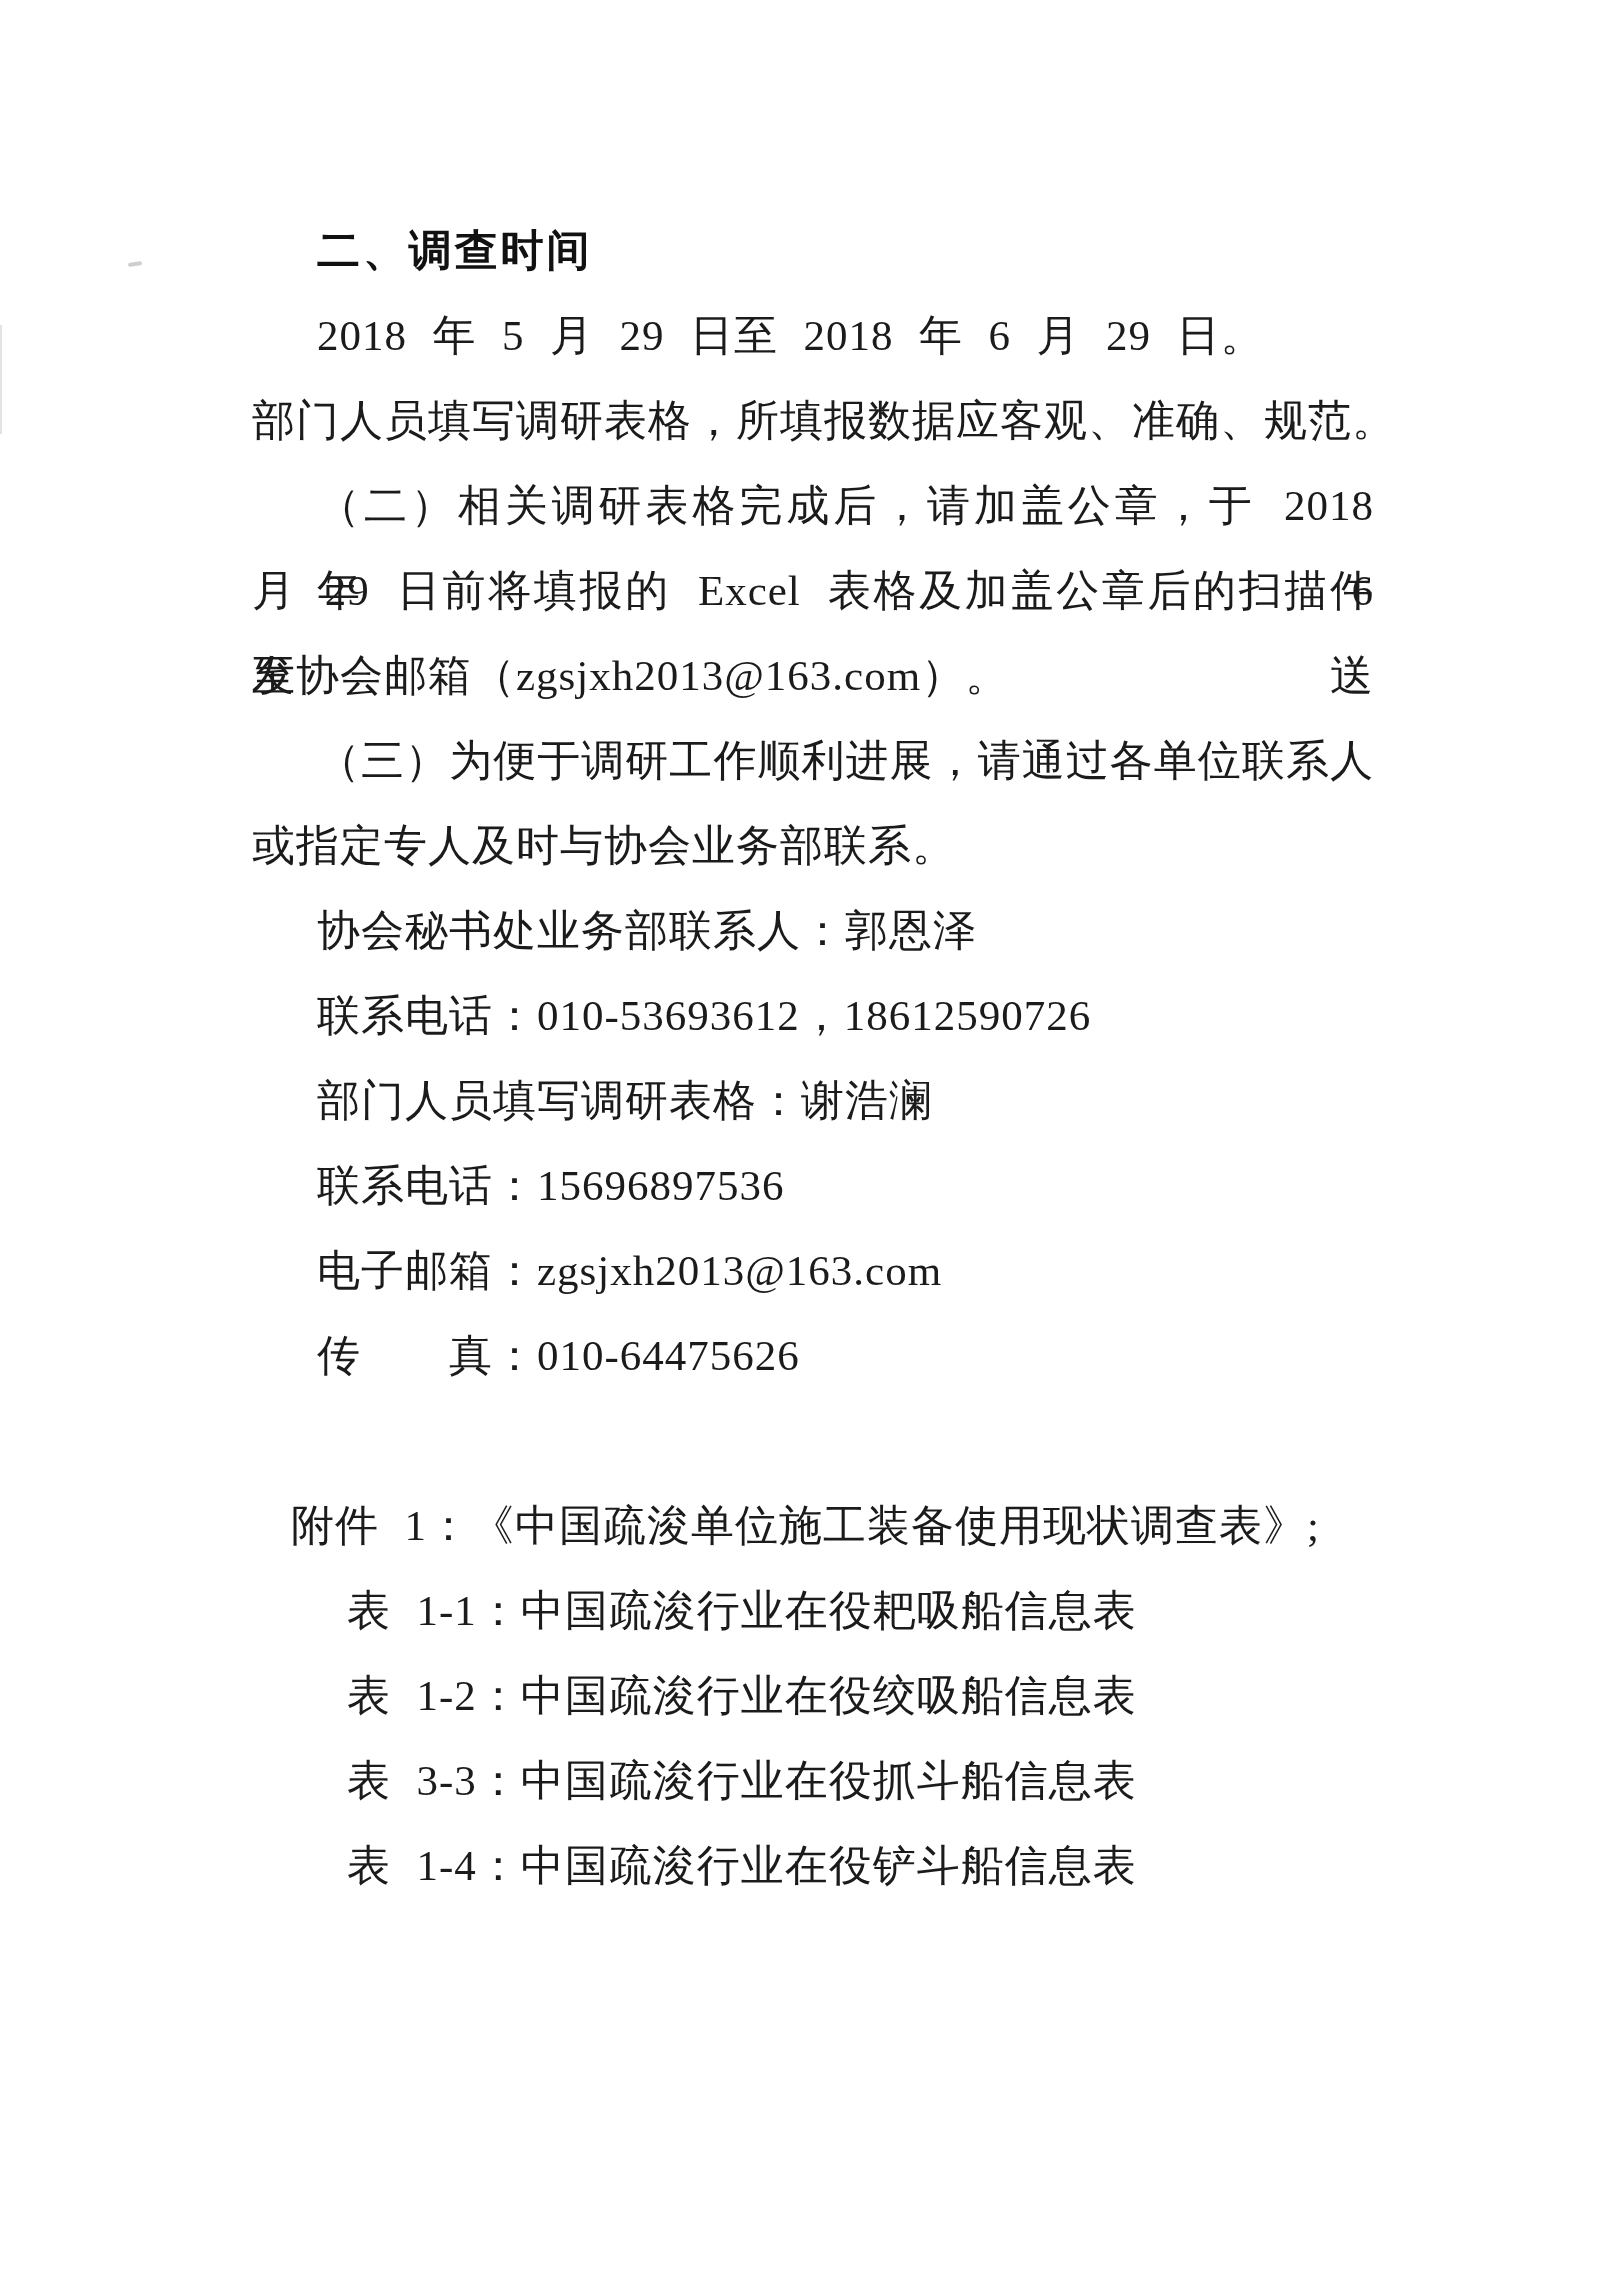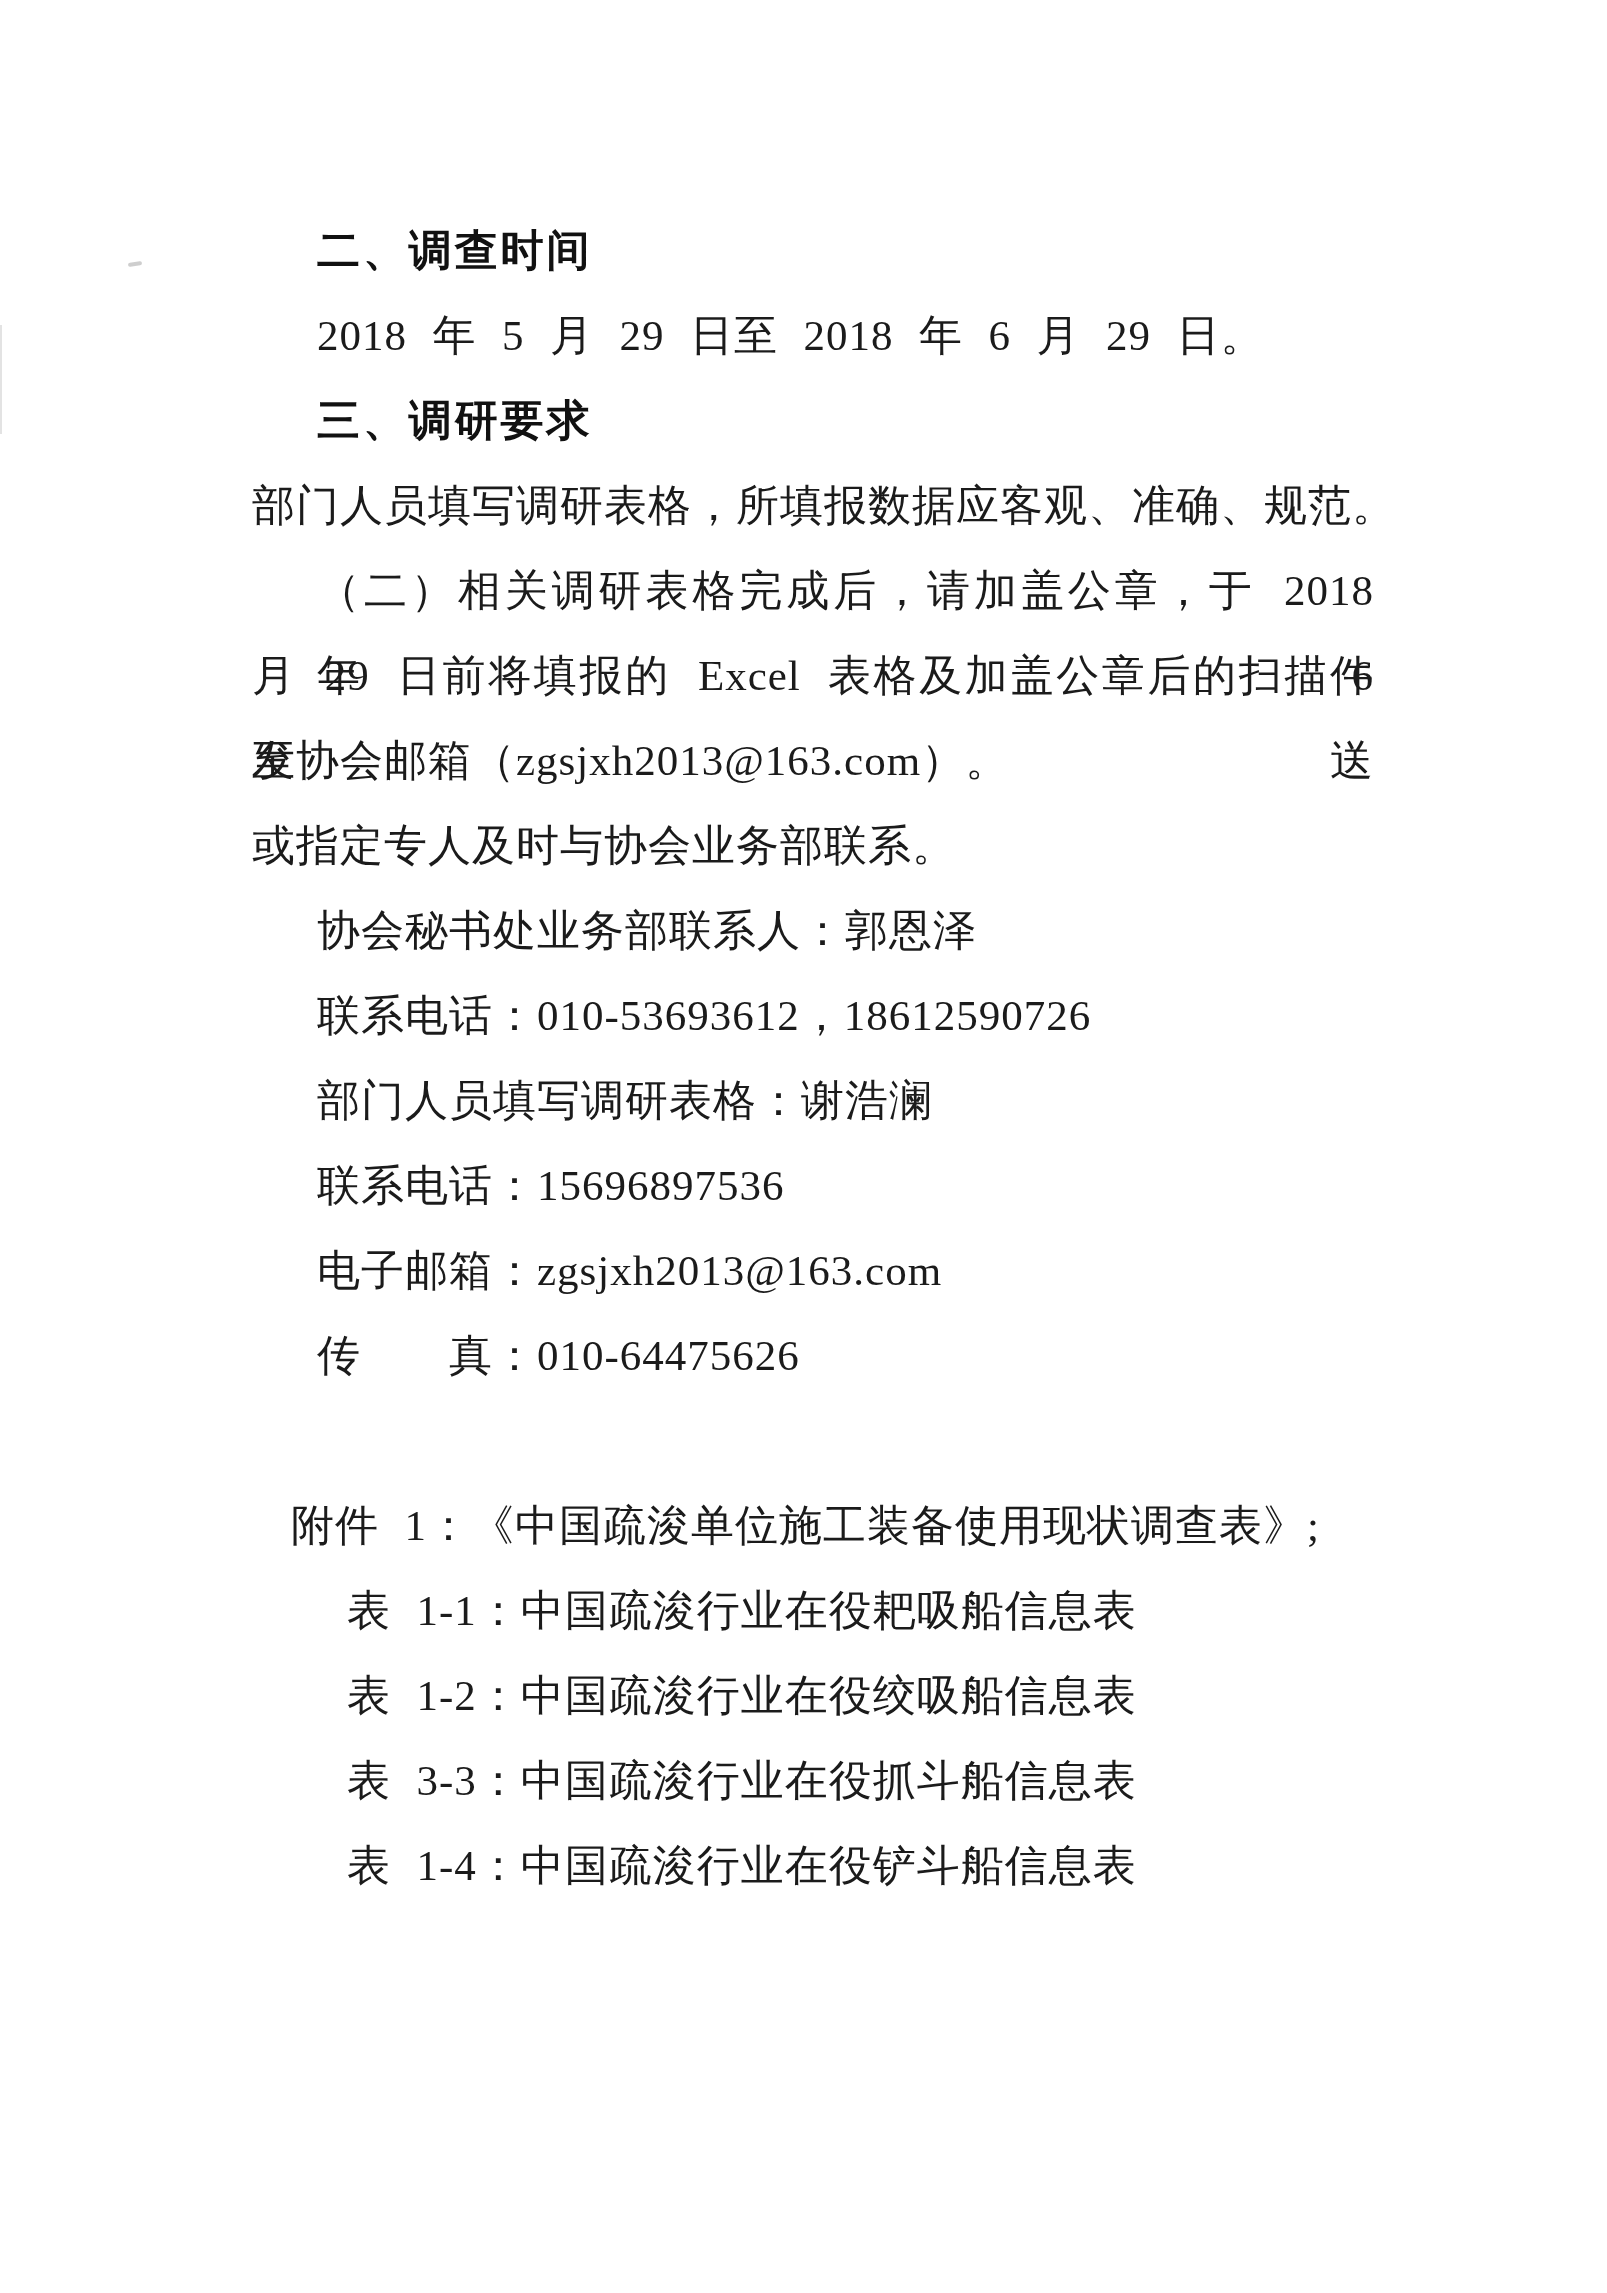--- a/index.html
+++ b/index.html
@@ -71,25 +71,25 @@
 </style>
 </head>
 <body>
 
 <div class="page" style="background: rgb(255, 255, 255);">
   <div class="artifact-dash"></div>
   <div class="artifact-edge"></div>
   <div class="text-block" id="text-block" style="color: rgb(27, 27, 27);">
       <div class="line indent-std heading" style="color: rgb(17, 17, 17);">二、调查时间</div>
       <div class="line indent-std">2018 年 5 月 29 日至 2018 年 6 月 29 日。</div>
-      <div class="line indent-std heading" style="color: rgb(17, 17, 17);">三、调研要求</div>
       <div class="line indent-none">部门人员填写调研表格，所填报数据应客观、准确、规范。</div>
       <div class="line indent-std justify">（二）相关调研表格完成后，请加盖公章，于 2018 年 6</div>
       <div class="line indent-none justify">月 29 日前将填报的 Excel 表格及加盖公章后的扫描件发送</div>
       <div class="line indent-none">至协会邮箱（zgsjxh2013@163.com）。</div>
+      <div class="line indent-std justify">（三）为便于调研工作顺利进展，请通过各单位联系人</div>
       <div class="line indent-none">或指定专人及时与协会业务部联系。</div>
       <div class="line indent-std">协会秘书处业务部联系人：郭恩泽</div>
       <div class="line indent-std">联系电话：010-53693612，18612590726</div>
       <div class="line indent-std">部门人员填写调研表格：谢浩澜</div>
       <div class="line indent-std">联系电话：15696897536</div>
       <div class="line indent-std">电子邮箱：zgsjxh2013@163.com</div>
       <div class="line indent-std">传　　真：010-64475626</div>
       <div class="line indent-none blank"></div>
       <div class="line indent-attach">附件 1：《中国疏浚单位施工装备使用现状调查表》;</div>
       <div class="line indent-table">表 1-1：中国疏浚行业在役耙吸船信息表</div>

